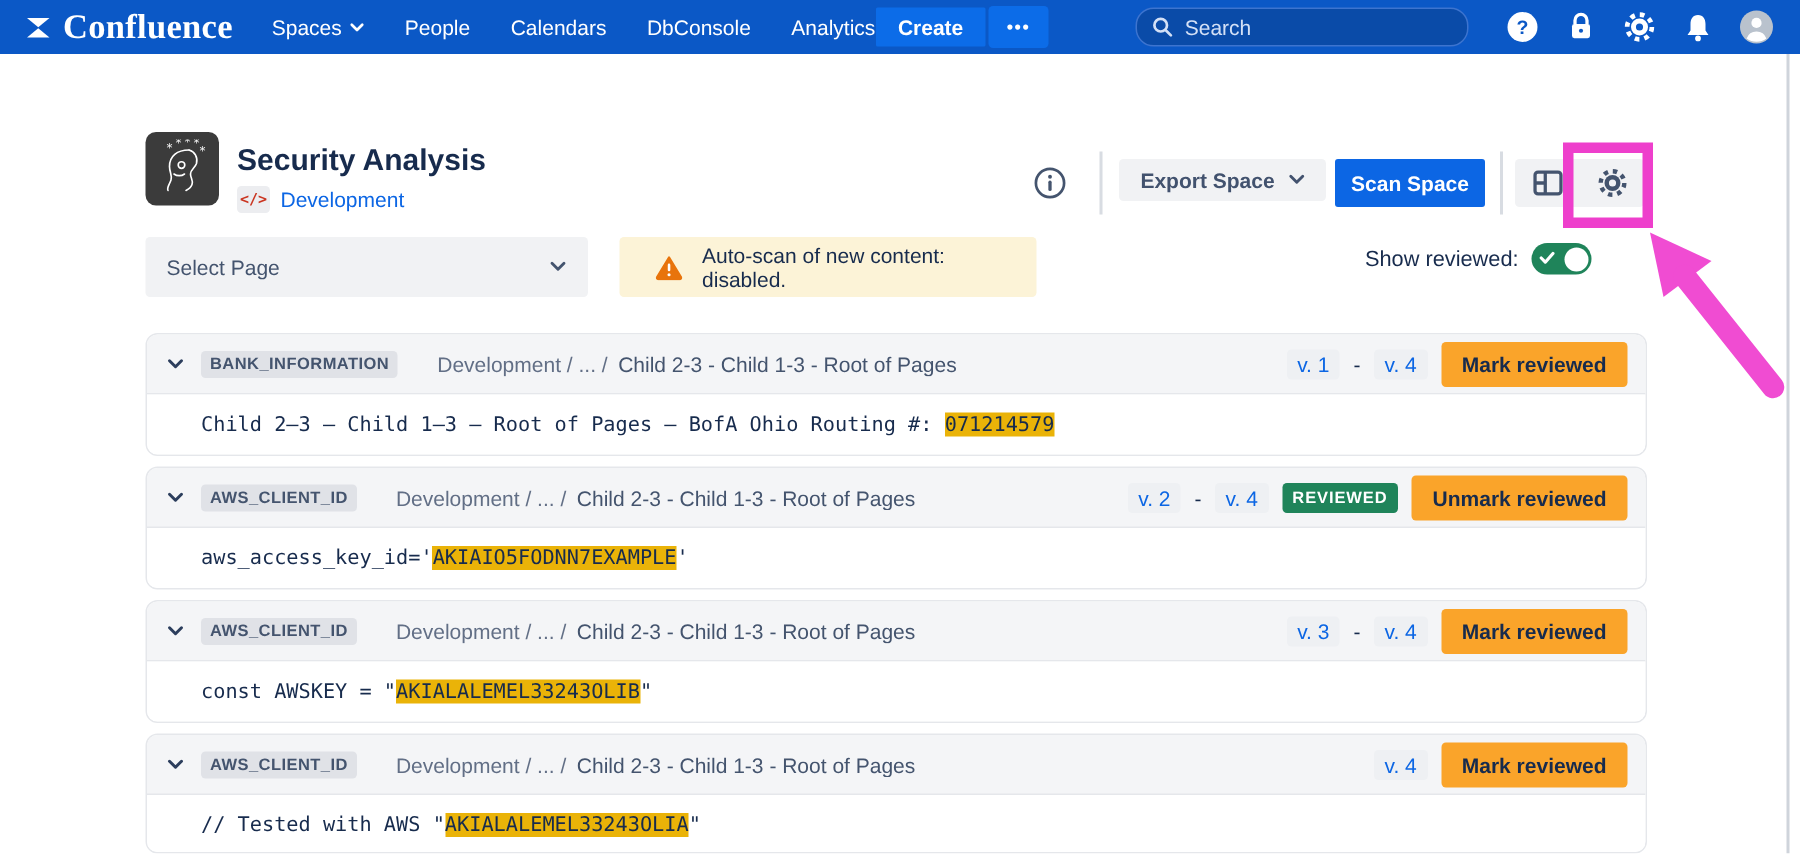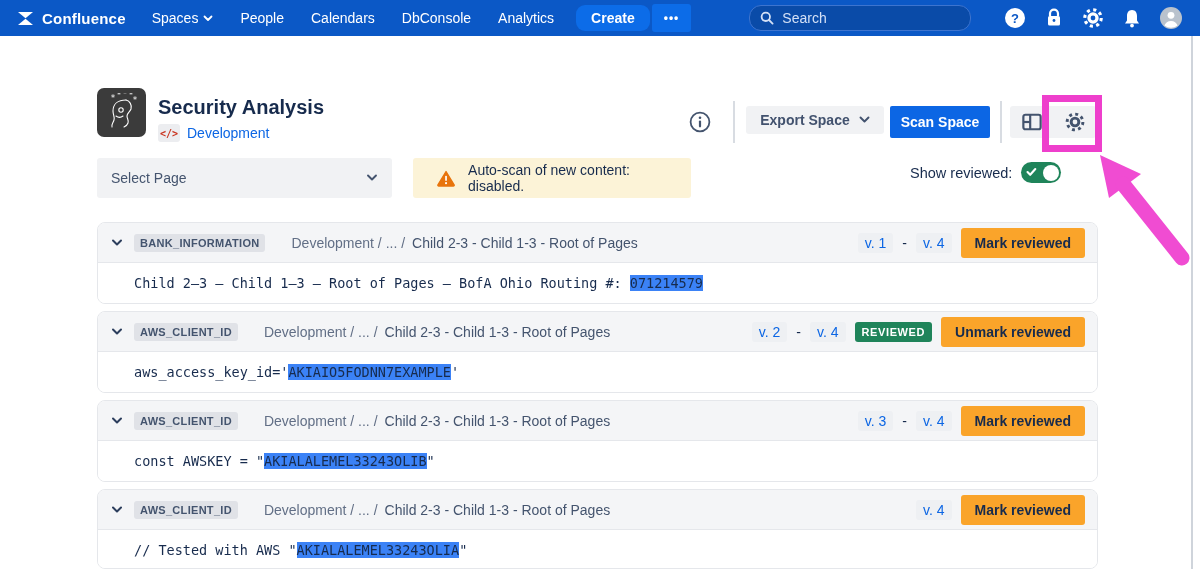--- a/index.html
+++ b/index.html
@@ -8,25 +8,25 @@
     font-family:"Liberation Sans", sans-serif;
     background:#ffffff; position:relative; overflow:hidden;
     -webkit-font-smoothing:antialiased;
   }
   
   .topnav {
     position:absolute; top:0; left:0; width:1200px; height:36px;
     background:#0B58C6; display:flex; align-items:center; padding:0 16px;
   }
   .brand { display:flex; align-items:center; gap:7px; margin-right:26px; cursor:pointer; }
-  .brand-name { color:#fff; font-size:15px; font-weight:700; letter-spacing:.2px; }
+  .brand-name { color:#fff; font-size:23px; font-weight:700; letter-spacing:.2px;font-family:Liberation Serif, serif; }
   .nav-menu { display:flex; align-items:center; gap:27px; list-style:none; }
   .nav-item { color:#fff; font-size:14px; font-weight:500; cursor:pointer; display:flex; align-items:center; gap:5px; white-space:nowrap; }
   .btn-create {
-    margin-left:22px; background:#0C6CE8; color:#fff; border:none; border-radius:9px;
+    background:#0C6CE8; color:#fff; border:none; border-radius:1px;
     font-size:14px; font-weight:700; padding:5px 15px; cursor:pointer; font-family:inherit;
   }
   .btn-more {
     margin-left:2px; background:#0C6CE8; color:#fff; border:none; border-radius:3px;
     font-size:12px; font-weight:700; padding:7px 12px; cursor:pointer; letter-spacing:1px; font-family:inherit;
   }
   .nav-search {
     margin-left:58px; width:222px; height:26px; background:#0A4BA8;
     border:1.5px solid #3D74CF; border-radius:12px; display:flex; align-items:center;
     gap:8px; padding:0 10px; cursor:text;
@@ -127,21 +127,21 @@
     border-radius:3px; padding:4px 7px;
   }
   .btn-review {
     background:#FAA42A; color:#172B4D; font-size:14px; font-weight:600; font-family:inherit;
     border:none; border-radius:3px; padding:7px 14px; cursor:pointer; white-space:nowrap;
   }
   .card-body {
     height:40px; background:#fff; display:flex; align-items:center; padding:0 12px 0 36px;
     font-family:"DejaVu Sans Mono", monospace; font-size:13.5px; color:#172B4D; white-space:pre;
   }
-  .card-body mark { background:#3b82f6; color:inherit; }
+  .card-body mark { background:#eab308; color:inherit; }
 
   .right-edge { position:absolute; left:1191px; top:36px; width:1.5px; height:533px; background:#CFD4DB; }
 </style>
 </head>
 <body>
 
 <div class="topnav">
   <div class="brand">
     <svg width="19" height="19" viewBox="0 0 19 19">
       <polygon points="2,3 17,3 9.5,9.2" fill="#ffffff"></polygon>

